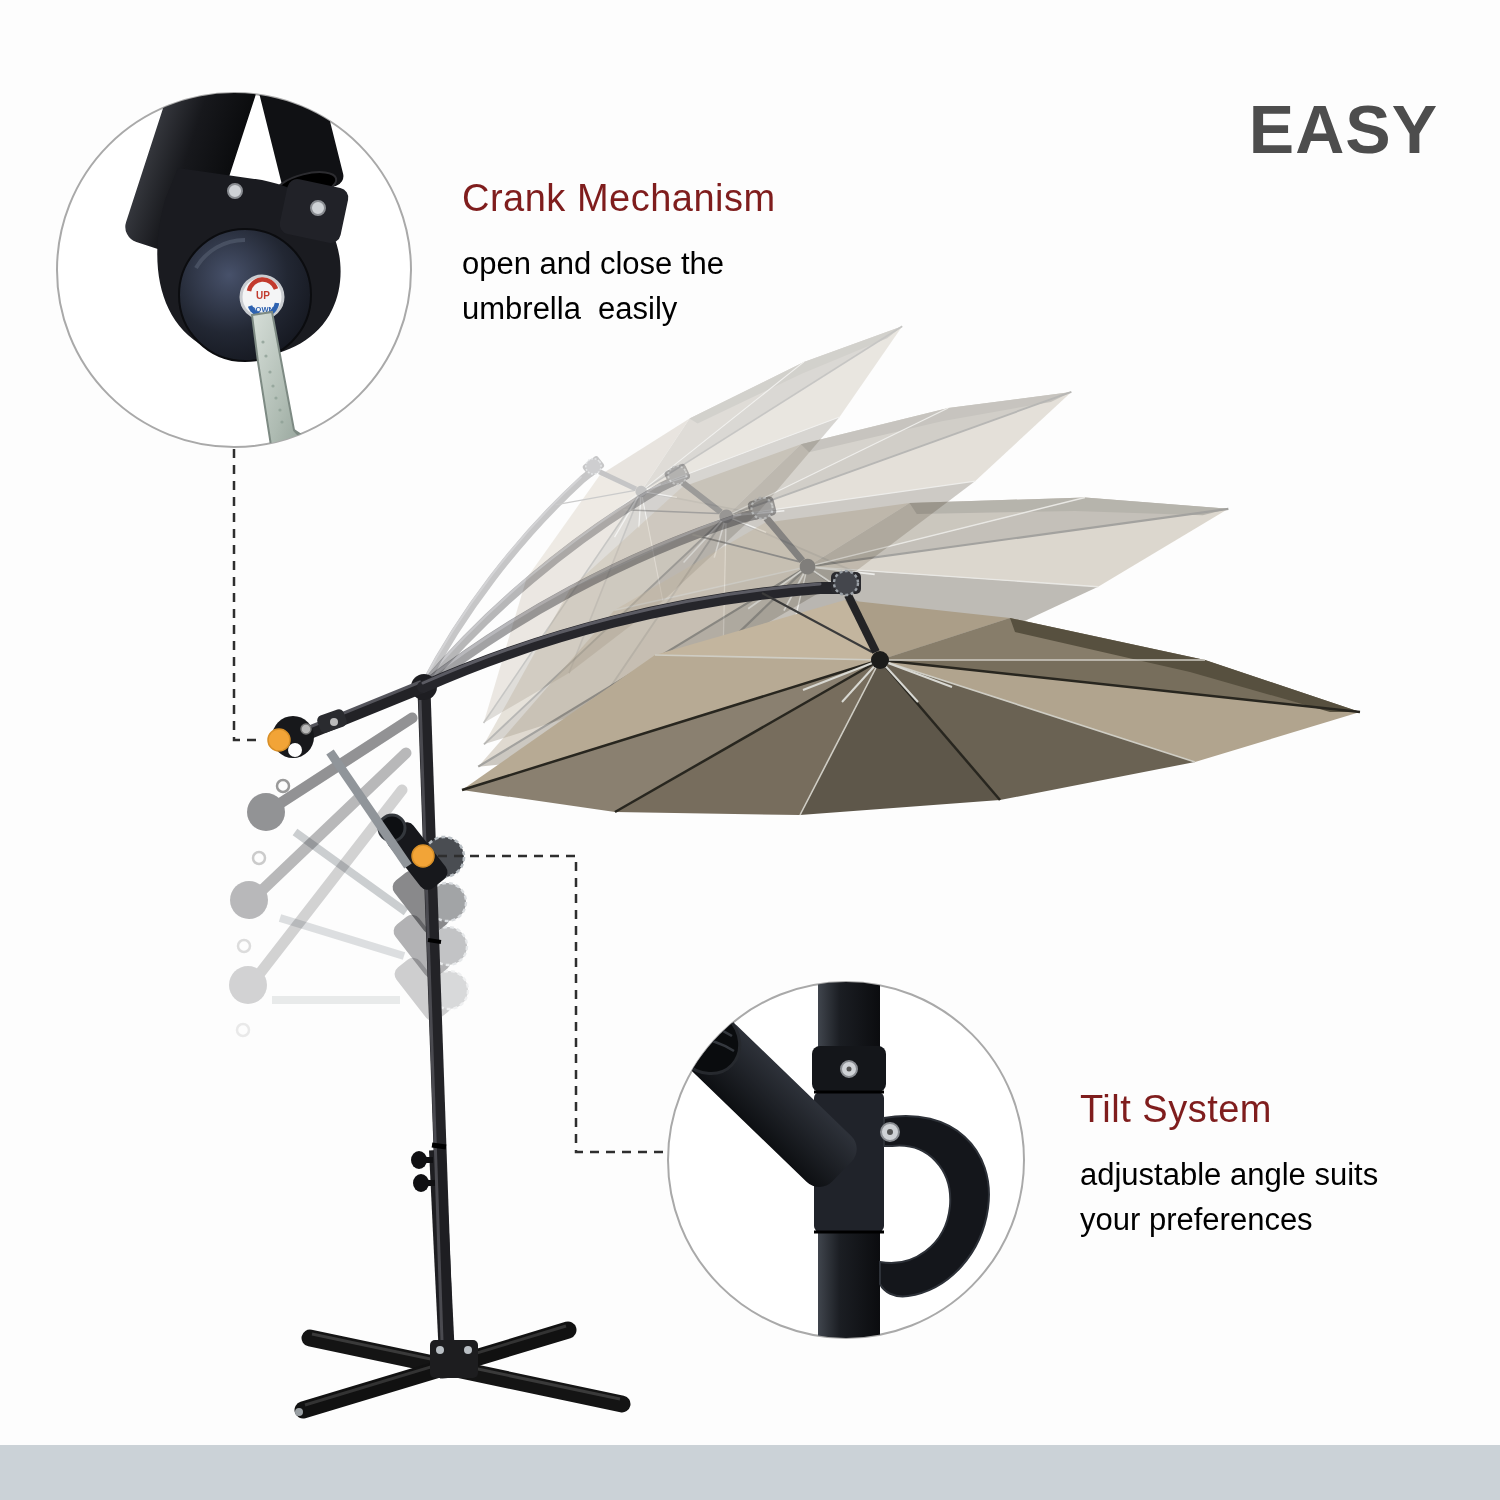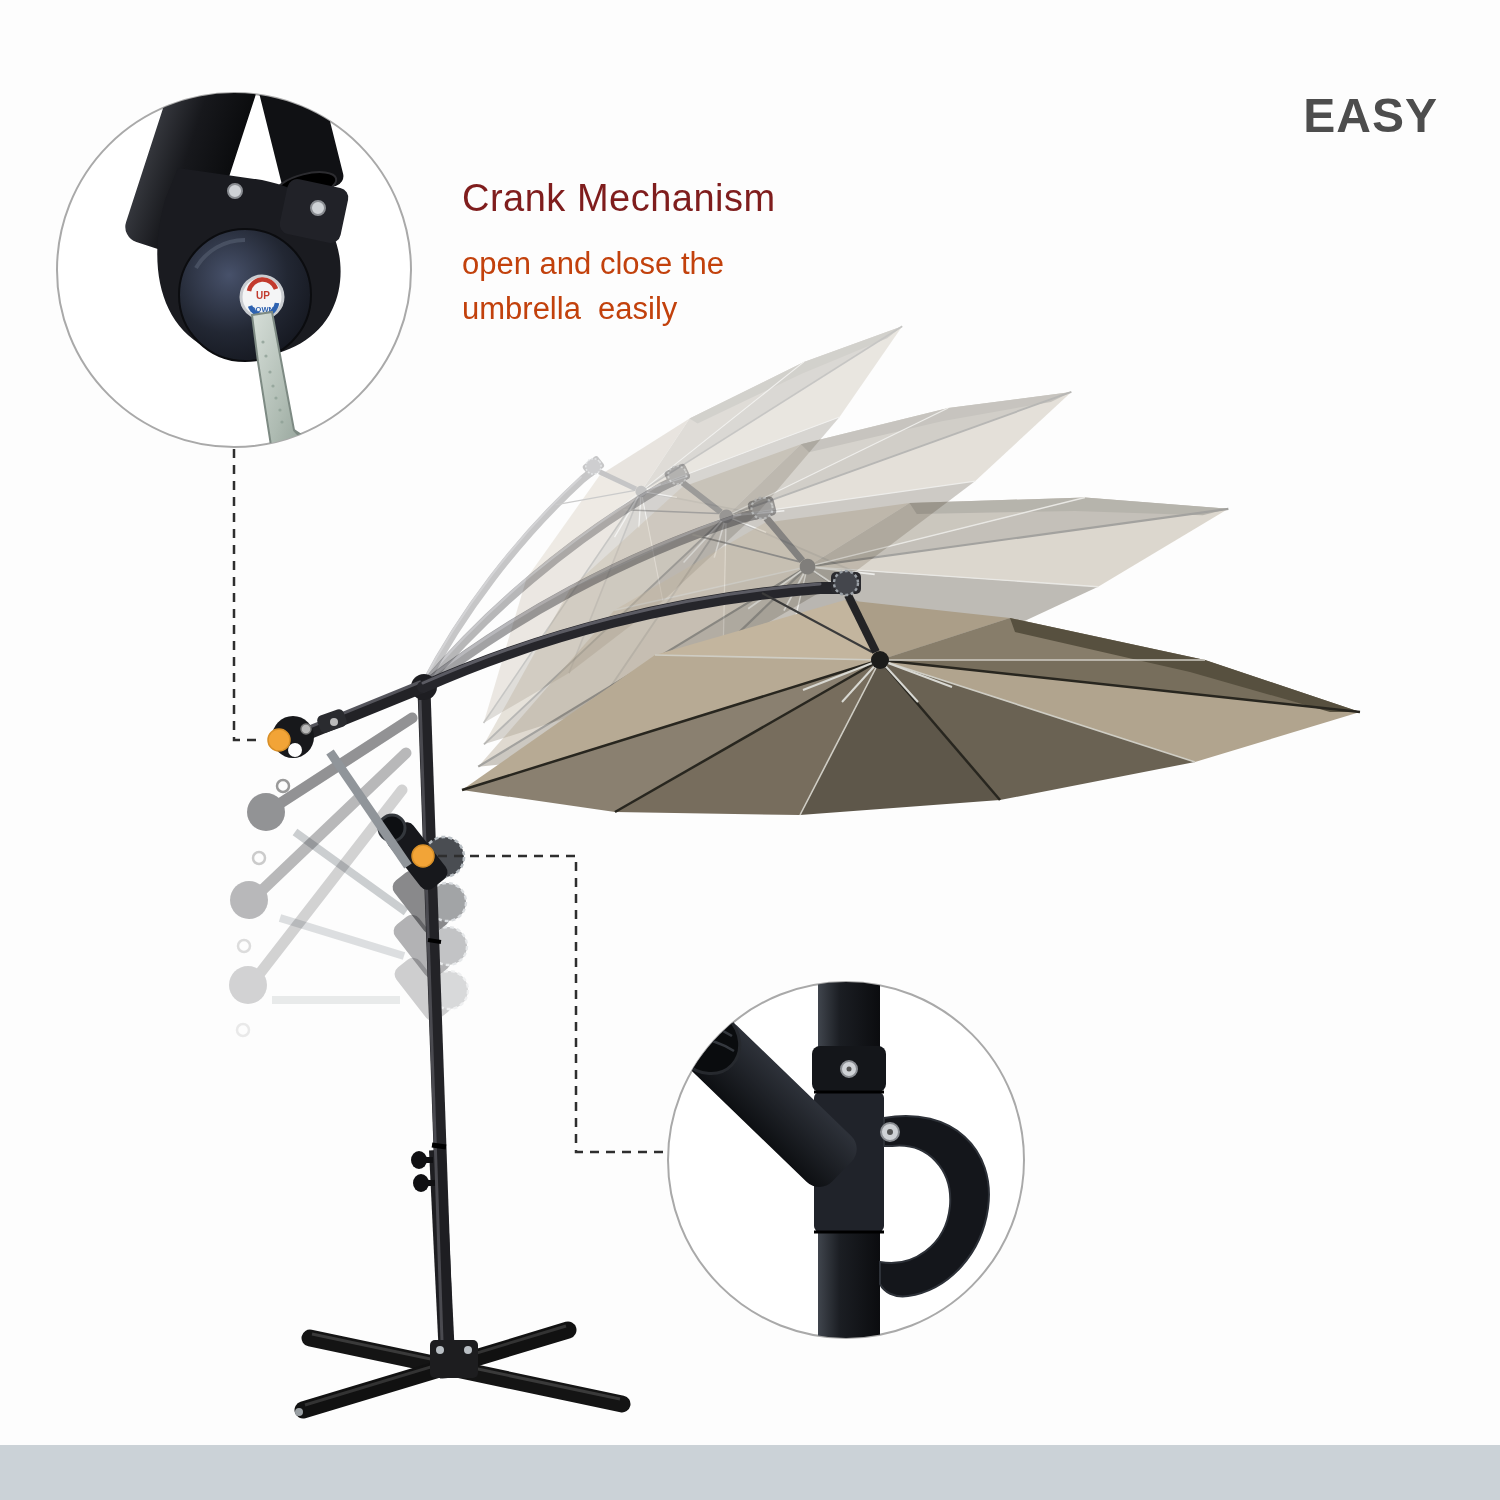--- a/index.html
+++ b/index.html
@@ -1,25 +1,25 @@
 <!DOCTYPE html>
 <html><head>
 <meta charset="utf-8">
 <style>
   html,body{margin:0;padding:0;}
   body{width:1500px;height:1500px;position:relative;font-family:"Liberation Sans",sans-serif;background:#fff;}
   .page{position:absolute;inset:0;width:1500px;height:1500px;background:#fdfdfd;overflow:hidden;}
   svg.art{position:absolute;left:0;top:0;}
   .title{
     position:absolute;top:84px;right:62px;text-align:right;
-    font-size:48px;font-weight:700;line-height:1.33;color:#4d4d4d;letter-spacing:1px;
+    font-size:68px;font-weight:700;line-height:1.33;color:#4d4d4d;letter-spacing:1px;
   }
   .feature{position:absolute;}
   .feature-heading{font-size:38px;font-weight:400;color:#7f1d1d;letter-spacing:.5px;}
-  .feature-desc{font-size:31px;font-weight:400;color:#c2410c;line-height:1.45;margin-top:22px;white-space:pre-wrap;}
+  .feature-desc{font-size:31px;font-weight:400;color:#000000;line-height:1.45;margin-top:22px;white-space:pre-wrap;}
   #crank-feature{left:462px;top:177px;}
   #tilt-feature{left:1080px;top:1088px;}
 </style>
 </head>
 <body>
 
 <div class="page">
 
   <svg class="art" width="1500" height="1500" viewBox="0 0 1500 1500">
     <defs>
@@ -267,14 +267,19 @@
   <div class="title">
     <div>EASY</div>
   </div>
 
   <div class="feature" id="crank-feature">
     <div class="feature-heading">Crank Mechanism</div>
     <div class="feature-desc">open and close the
 umbrella  easily</div>
   </div>
 
+  <div class="feature" id="tilt-feature">
+    <div class="feature-heading">Tilt System</div>
+    <div class="feature-desc">adjustable angle suits
+your preferences</div>
+  </div>
 
 </div>
 
 </body></html>

